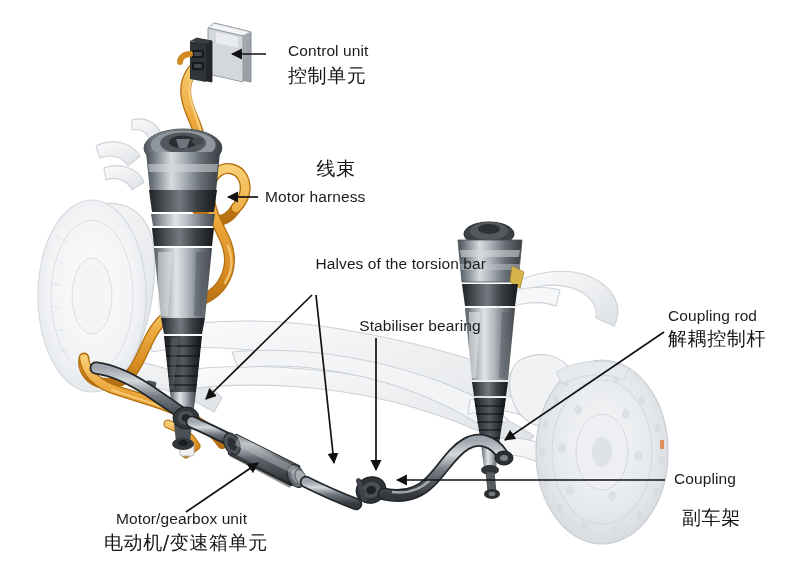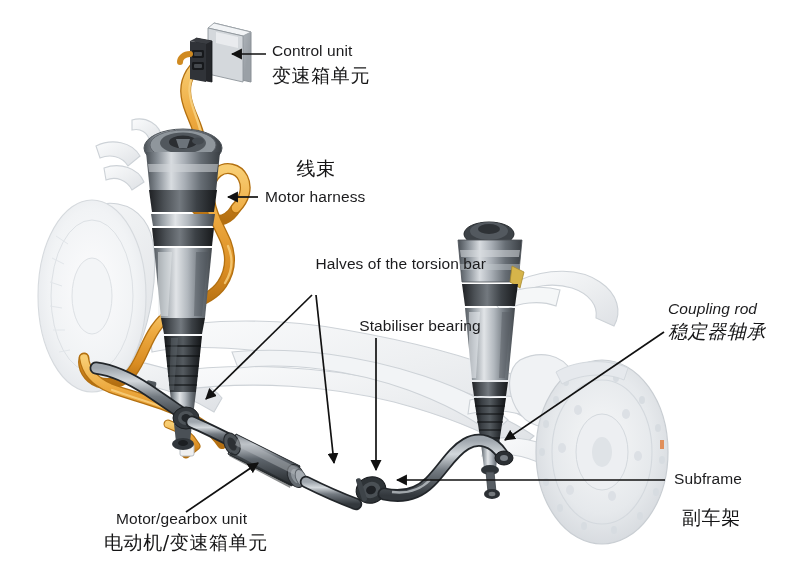--- a/index.html
+++ b/index.html
@@ -410,47 +410,47 @@
       <line x1="376" y1="338" x2="376" y2="470" marker-end="url(#ah)"></line>
 
       <path d="M664,332 L505,440" marker-end="url(#ah)"></path>
 
       <line x1="665" y1="480" x2="397" y2="480" marker-end="url(#ah)"></line>
 
       <path d="M186,512 L258,463" marker-end="url(#ah)"></path>
     </g>
   </svg>
 
-  <div class="label lbl-left" style="left:272px;top:42px;">
+  <div class="label lbl-left" style="left:288px;top:42px;">
     <div class="en">Control unit</div>
-    <div class="cn big" style="margin-top:6px;">变速箱单元</div>
-  </div>
-
-  <div class="label lbl-center" style="left:252px;top:158px;width:128px;">
+    <div class="cn big" style="margin-top:6px;">控制单元</div>
+  </div>
+
+  <div class="label lbl-center" style="left:272px;top:158px;width:128px;">
     <div class="cn big">线束</div>
   </div>
   <div class="label lbl-left" style="left:265px;top:188px;">
     <div class="en">Motor harness</div>
   </div>
 
   <div class="label lbl-center" style="left:246px;top:250px;width:240px;">
     <div class="en" style="margin-top:5px;text-align:right;">Halves of the torsion bar</div>
   </div>
 
   <div class="label lbl-center" style="left:330px;top:295px;width:180px;">
     <div class="en" style="margin-top:22px;">Stabiliser bearing</div>
   </div>
 
-  <div class="label lbl-left" style="left:668px;top:300px;font-style:italic;">
+  <div class="label lbl-left" style="left:668px;top:307px;">
     <div class="en">Coupling rod</div>
-    <div class="cn big" style="margin-top:4px;">稳定器轴承</div>
+    <div class="cn big" style="margin-top:4px;">解耦控制杆</div>
   </div>
 
   <div class="label lbl-left" style="left:674px;top:470px;">
-    <div class="en">Subframe</div>
+    <div class="en">Coupling</div>
     <div class="cn big" style="margin-top:20px;margin-left:8px;">副车架</div>
   </div>
 
   <div class="label lbl-left" style="left:116px;top:510px;">
     <div class="en">Motor/gearbox unit</div>
     <div class="cn big" style="margin-top:5px;margin-left:-12px;">电动机/变速箱单元</div>
   </div>
 
 </div>
 

